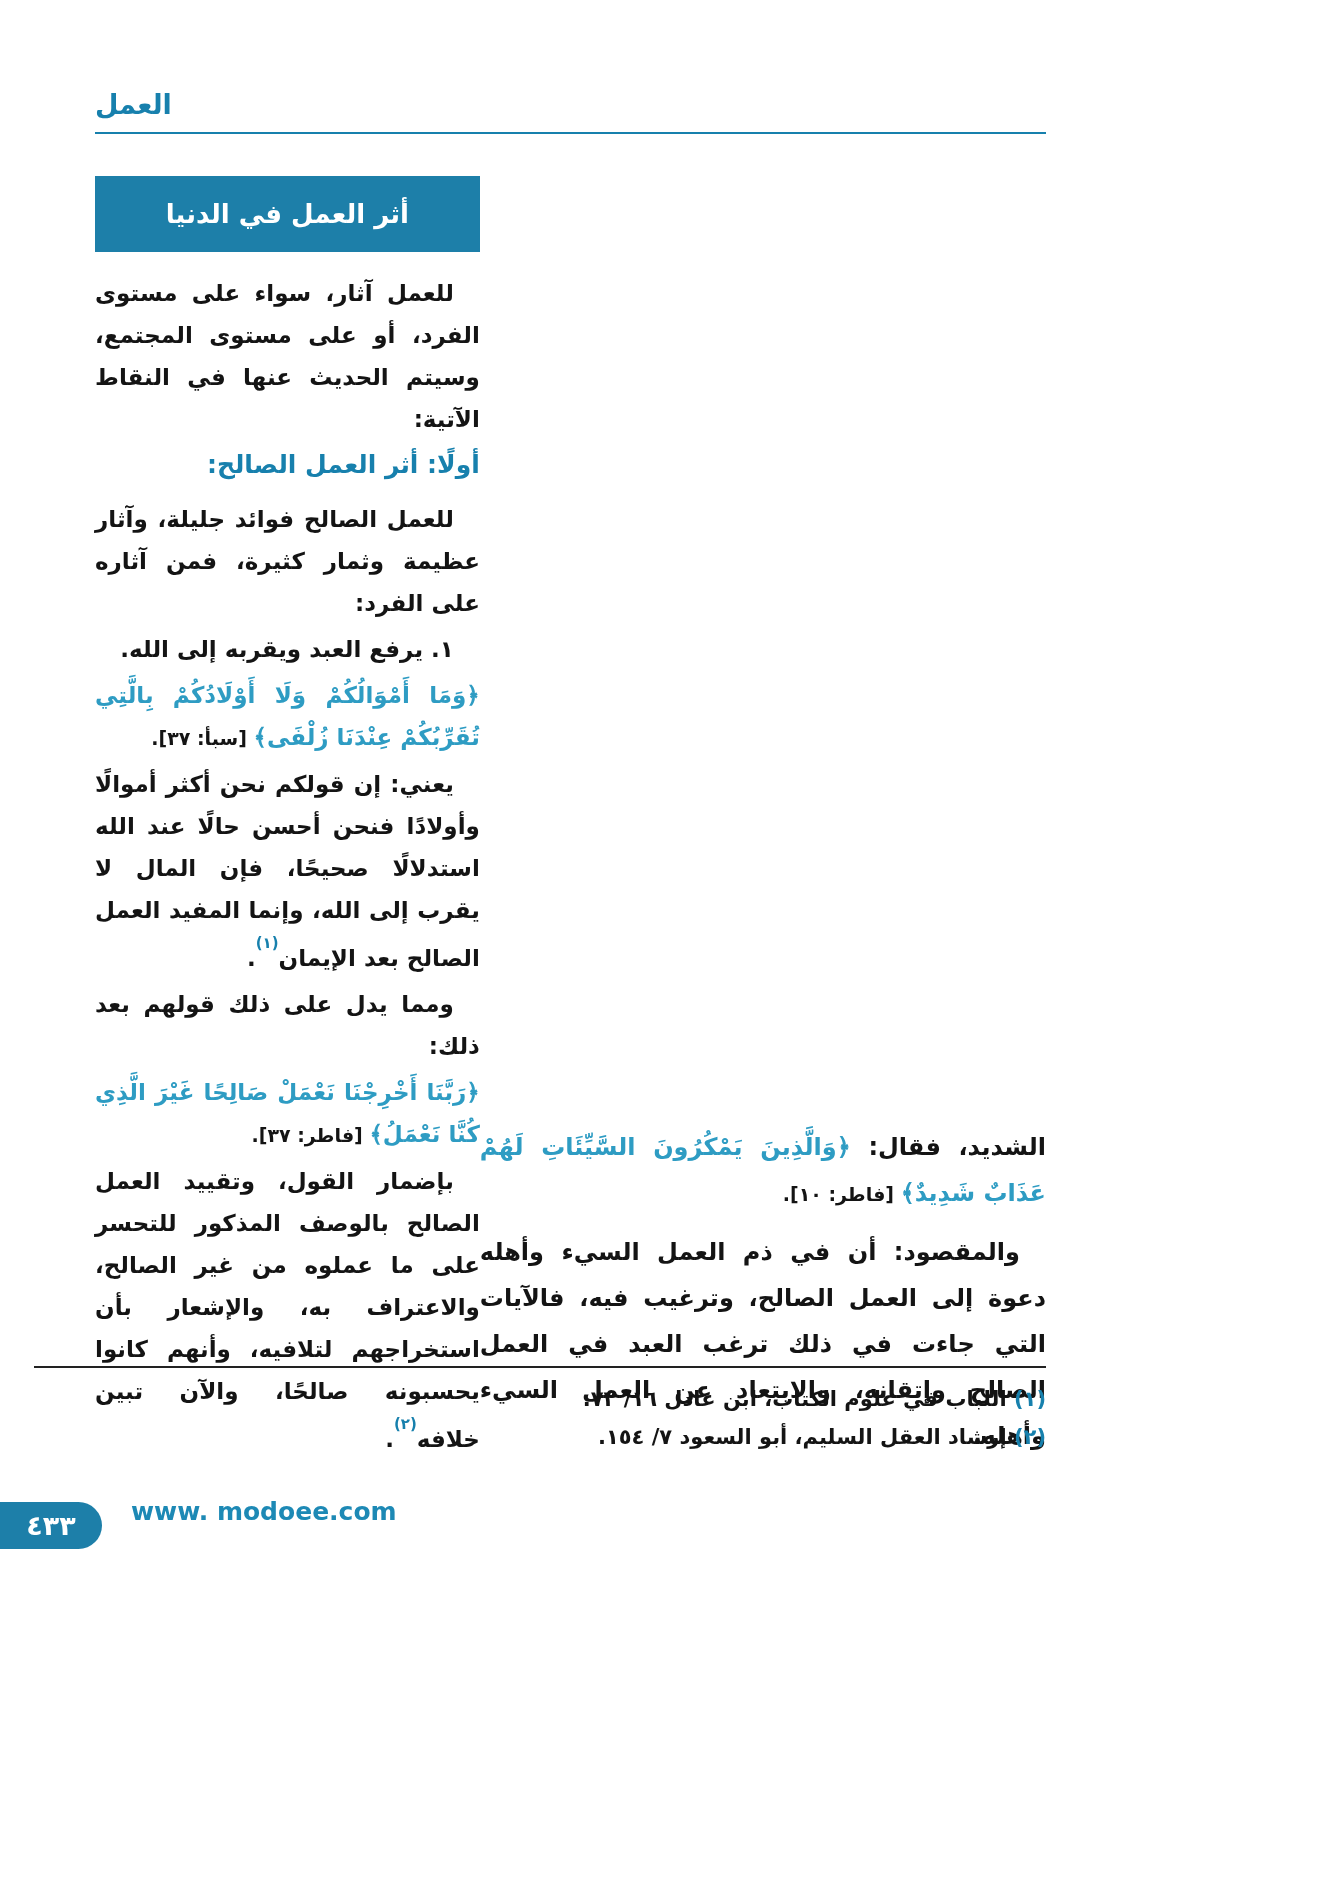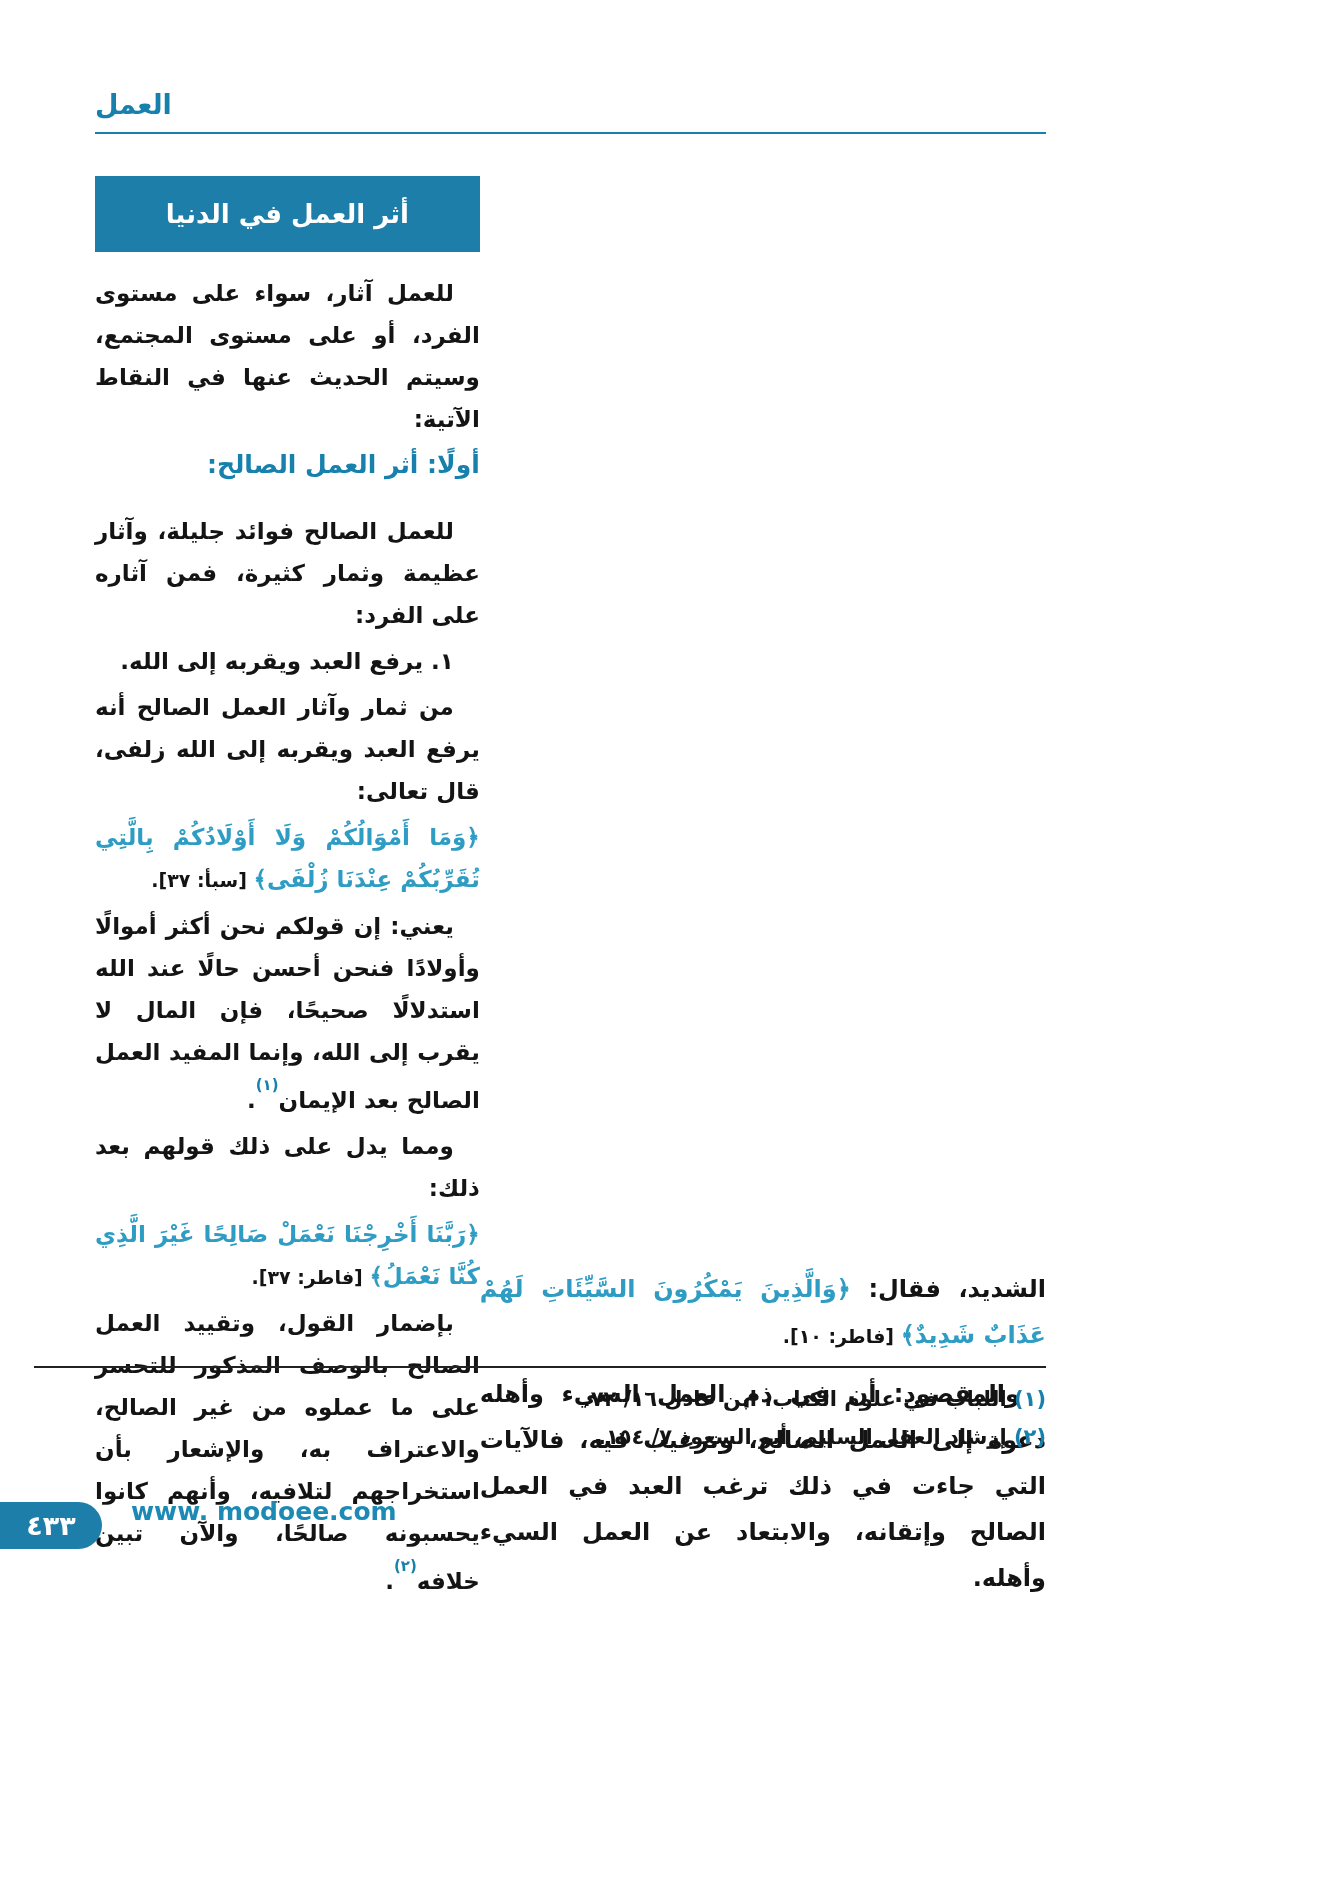--- a/index.html
+++ b/index.html
@@ -56,21 +56,21 @@
       margin: 16px 0 20px 0;
       background: #1d7fa9; color: #ffffff;
       text-align: center;
       font-size: 26px; font-weight: bold;
       padding: 23px 6px;
     }
     .subheading {
       color: #1780ad;
       font-size: 25px; font-weight: bold;
       line-height: 42px;
-      margin: 4px 0 24px 0;
+      margin: 4px 0 12px 0;
       text-align: right;
     }
 
     .footnotes { position: absolute; top: 1366px; right: 99px; left: 95px; }
     .fn-rule {
       border: 0; border-top: 2px solid #222222;
       width: 1012px; margin: 0 0 12px 0;
     }
     .footnote-line {
       font-size: 21px; font-weight: bold;
@@ -107,21 +107,20 @@
         <p class="body quran-block"><span>الشديد، فقال: </span><span class="quran">﴿وَالَّذِينَ يَمْكُرُونَ السَّيِّئَاتِ لَهُمْ عَذَابٌ شَدِيدٌ﴾</span><span class="verse-ref"> [فاطر: ١٠].</span></p>
         <p class="body">والمقصود: أن في ذم العمل السيء وأهله دعوة إلى العمل الصالح، وترغيب فيه، فالآيات التي جاءت في ذلك ترغب العبد في العمل الصالح وإتقانه، والابتعاد عن العمل السيء وأهله.</p>
       </div>
 
       <div class="col-left">
         <div class="section-box">أثر العمل في الدنيا</div>
         <p class="body">للعمل آثار، سواء على مستوى الفرد، أو على مستوى المجتمع، وسيتم الحديث عنها في النقاط الآتية:</p>
         <div class="subheading">أولًا: أثر العمل الصالح:</div>
         <p class="body">للعمل الصالح فوائد جليلة، وآثار عظيمة وثمار كثيرة، فمن آثاره على الفرد:</p>
         <p class="body">١. يرفع العبد ويقربه إلى الله.</p>
-        <p class="body">من ثمار وآثار العمل الصالح أنه يرفع العبد ويقربه إلى الله زلفى، قال تعالى:</p>
         <p class="body quran-block"><span class="quran">﴿وَمَا أَمْوَالُكُمْ وَلَا أَوْلَادُكُمْ بِالَّتِي تُقَرِّبُكُمْ عِنْدَنَا زُلْفَى﴾</span><span class="verse-ref"> [سبأ: ٣٧].</span></p>
         <p class="body"><span>يعني: إن قولكم نحن أكثر أموالًا وأولادًا فنحن أحسن حالًا عند الله استدلالًا صحيحًا، فإن المال لا يقرب إلى الله، وإنما المفيد العمل الصالح بعد الإيمان</span><sup class="fn-ref">(١)</sup><span>.</span></p>
         <p class="body">ومما يدل على ذلك قولهم بعد ذلك:</p>
         <p class="body quran-block"><span class="quran">﴿رَبَّنَا أَخْرِجْنَا نَعْمَلْ صَالِحًا غَيْرَ الَّذِي كُنَّا نَعْمَلُ﴾</span><span class="verse-ref"> [فاطر: ٣٧].</span></p>
         <p class="body"><span>بإضمار القول، وتقييد العمل الصالح بالوصف المذكور للتحسر على ما عملوه من غير الصالح، والاعتراف به، والإشعار بأن استخراجهم لتلافيه، وأنهم كانوا يحسبونه صالحًا، والآن تبين خلافه</span><sup class="fn-ref">(٢)</sup><span>.</span></p>
       </div>
 
     </div>
   </div>
 

